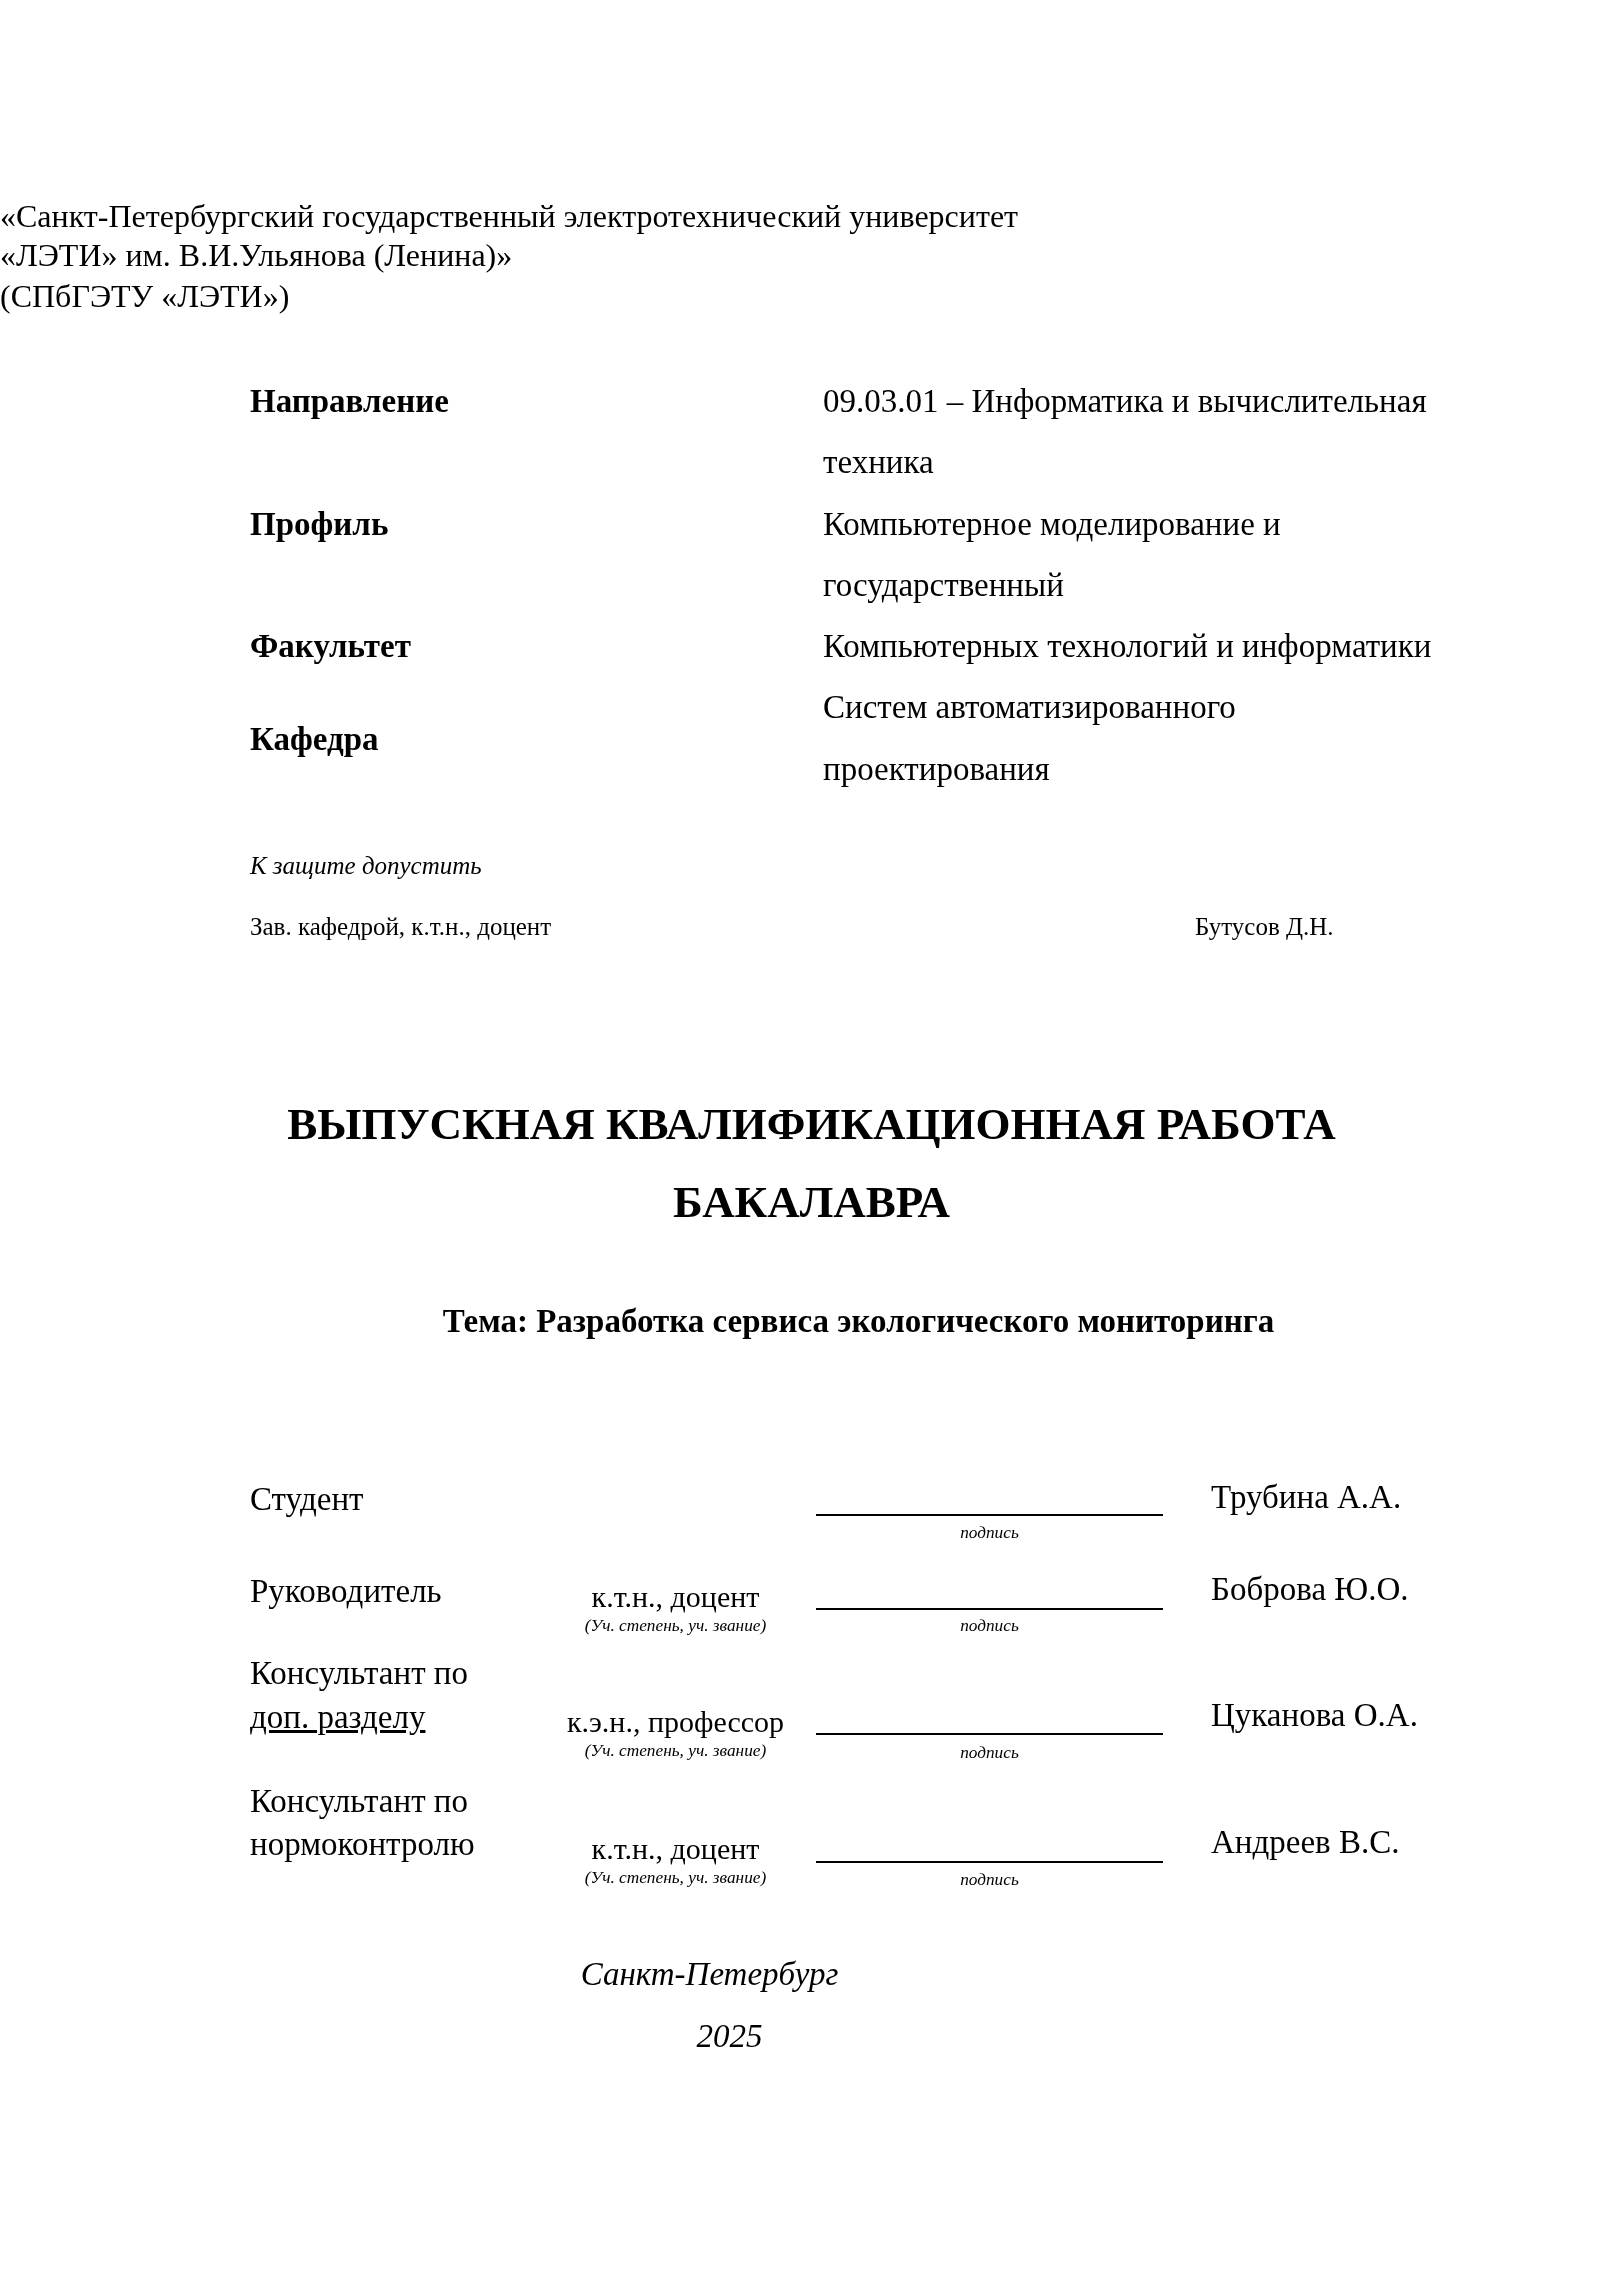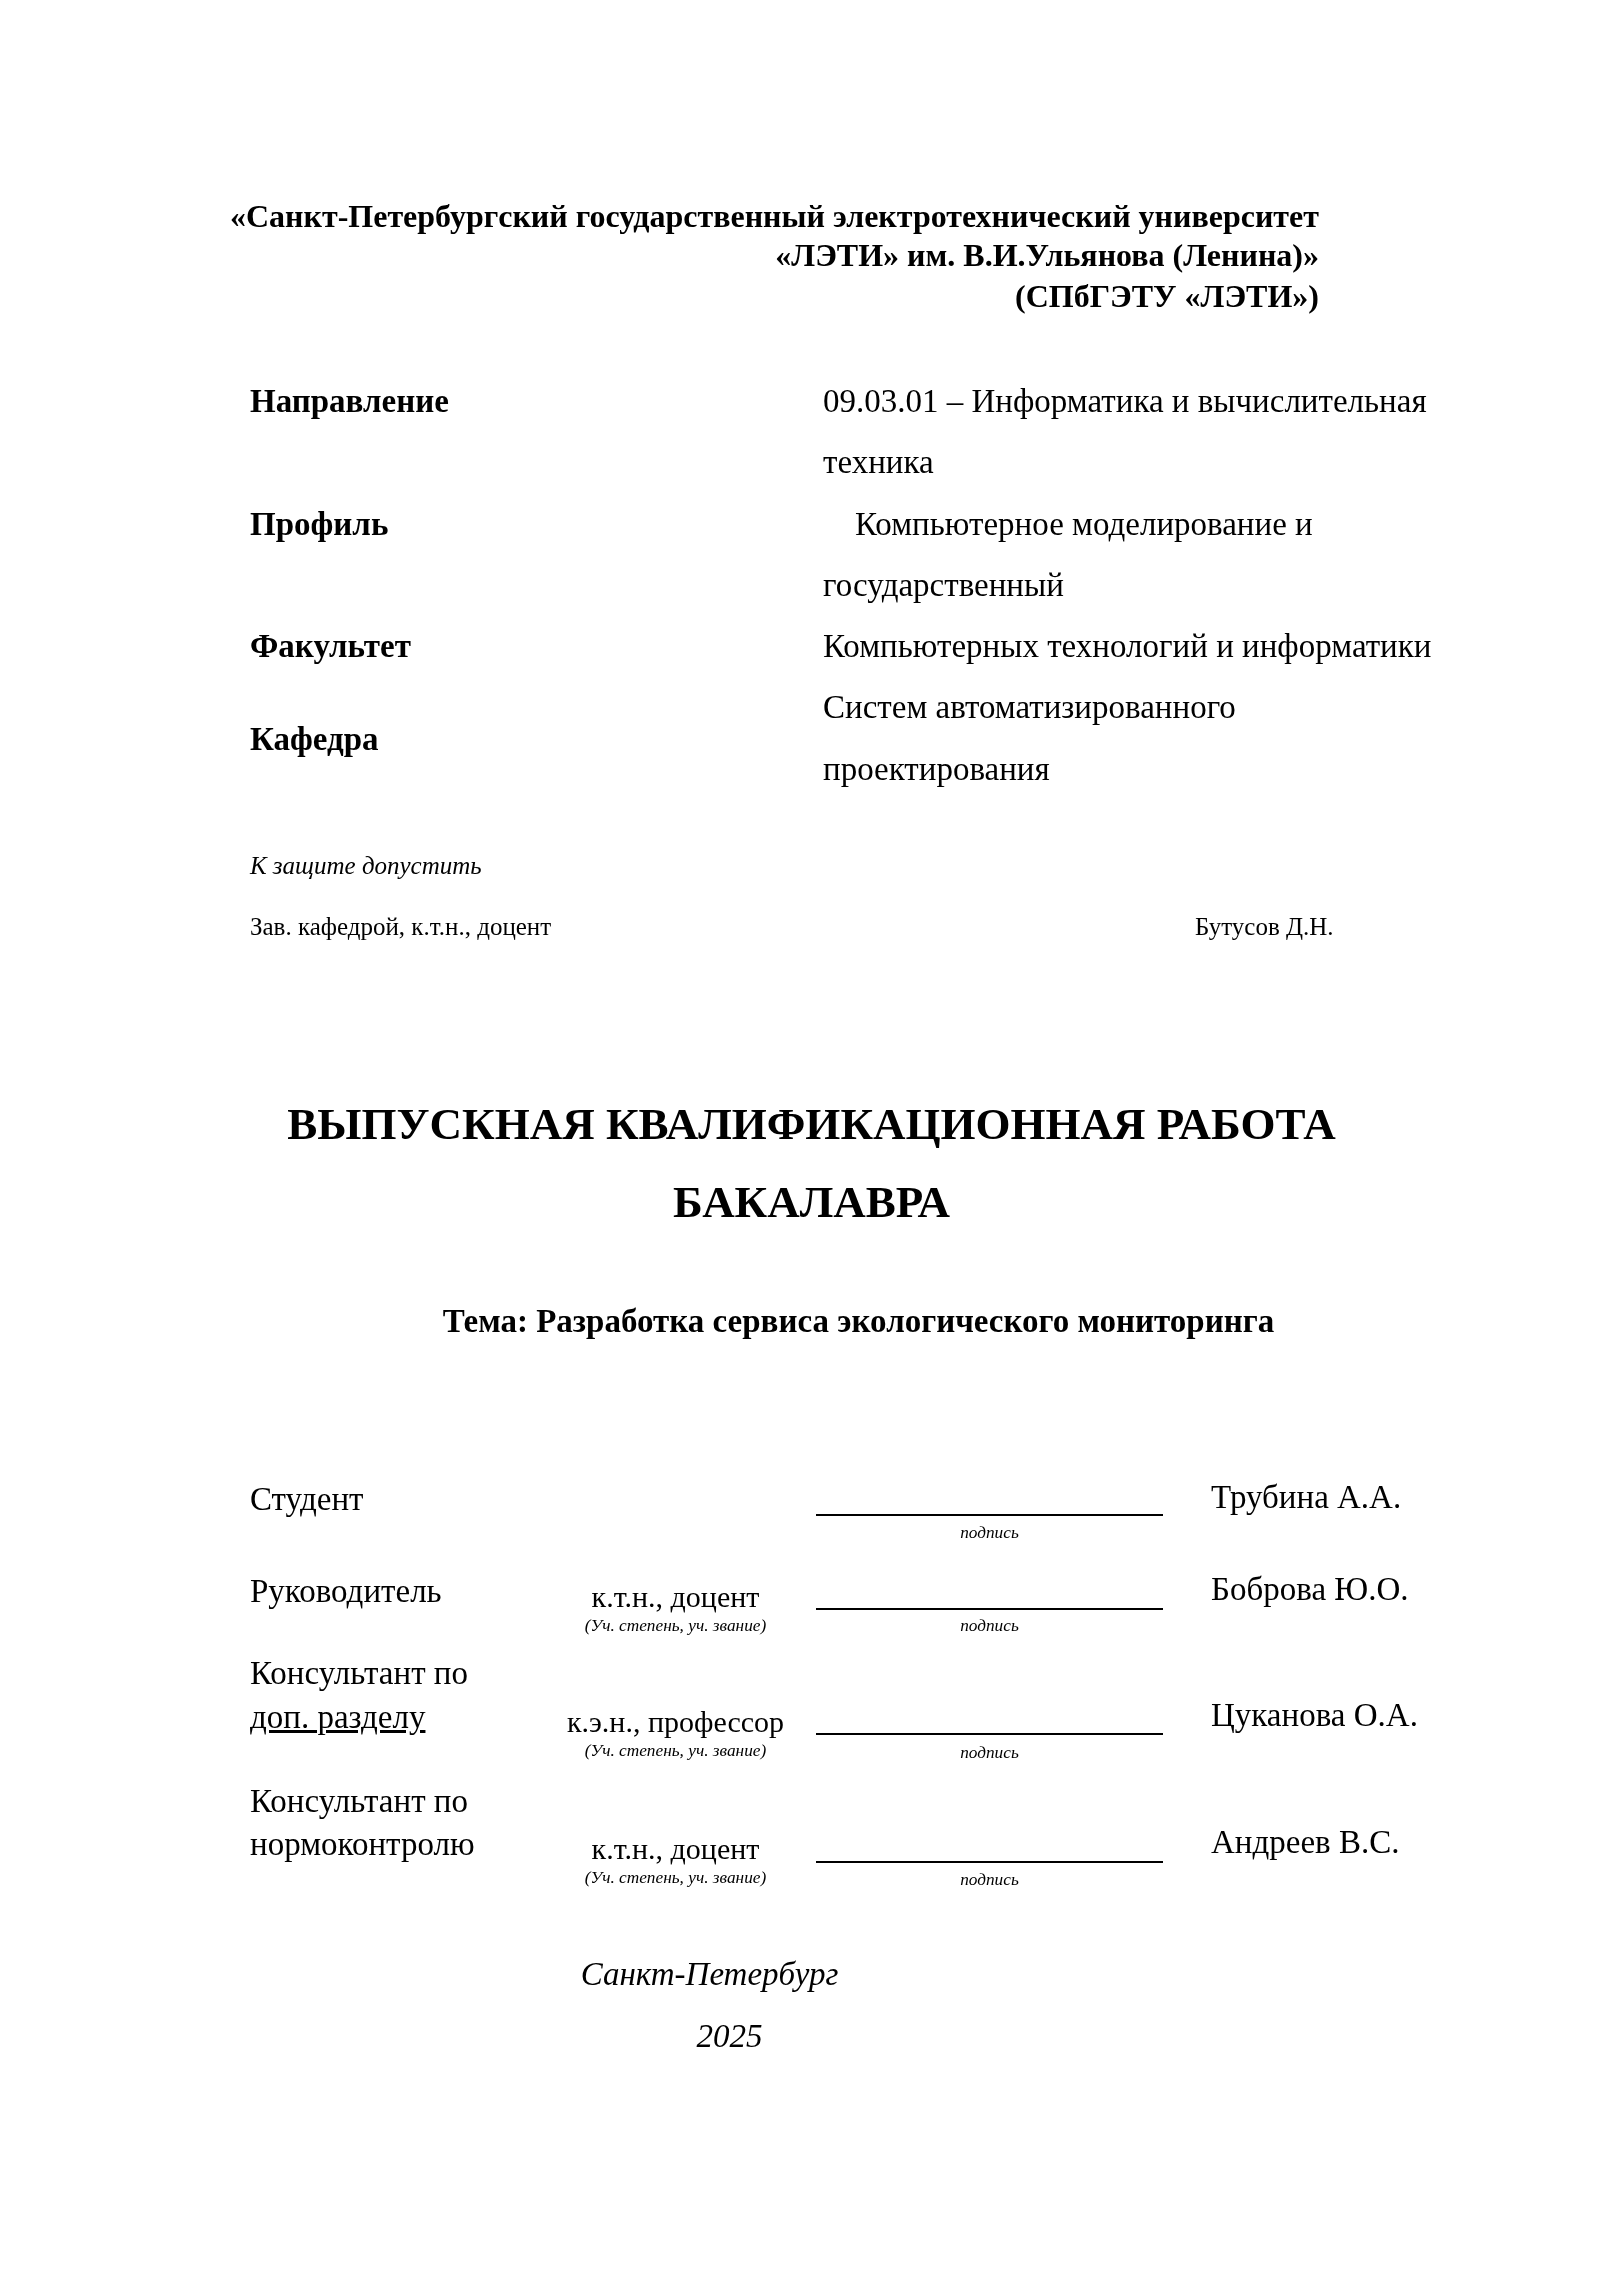--- a/index.html
+++ b/index.html
@@ -1,19 +1,19 @@
 <!DOCTYPE html>
 <html style="font-size:12.6px"><head>
 <meta charset="utf-8">
 <style>
   html, body { margin: 0; padding: 0; background: #ffffff; }
   body { width: 1623px; height: 2295px; position: relative; overflow: hidden;
          font-family: "Liberation Serif", "DejaVu Serif", serif; color: #000; }
   .abs { position: absolute; white-space: nowrap; }
-  .uni { left: 0; width: 1319px; text-align: right; font-weight: bold; font-size: 32px; line-height: 36px; }
+  .uni { left: 0; width: 1319px; text-align: left; font-weight: normal; font-size: 32px; line-height: 36px; }
   .lbl { font-weight: bold; font-size: 33px; left: 250px; }
   .val { font-size: 33px; left: 823px; }
   .body42 { font-size: 25px; }
   .title { left: 0; width: 1623px; text-align: center; font-weight: bold; font-size: 45px; }
   .topic { left: 0; width: 1623px; text-align: center; font-weight: bold; font-size: 33px; margin-left: 47px; }
   .sig-role { font-size: 33px; left: 250px; line-height: 41px; }
   .degree { font-size: 30px; width: 267px; left: 542px; text-align: center; }
   .degree-hint { font-size: 17.3px; font-style: italic; width: 267px; left: 542px; text-align: center; }
   .sign-line { left: 816px; width: 347px; height: 0; border-top: 2.4px solid #000; }
   .sign-hint { font-size: 17.3px; font-style: italic; left: 816px; width: 347px; text-align: center; }
@@ -26,21 +26,21 @@
 <div class="abs uni" style="top:198px;">«Санкт-Петербургский государственный электротехнический университет</div>
 <div class="abs uni" style="top:237px;">«ЛЭТИ» им. В.И.Ульянова (Ленина)»</div>
 <div class="abs uni" style="top:278px;">(СПбГЭТУ «ЛЭТИ»)</div>
 
 <div>
   <div class="abs lbl" style="top:383px;">Направление</div>
   <div class="abs val" style="top:383px;">09.03.01 – Информатика и вычислительная</div>
   <div class="abs val" style="top:444px;">техника</div>
 
   <div class="abs lbl" style="top:506px;">Профиль</div>
-  <div class="abs val" style="top:506px;margin-left:32px;">Компьютерное моделирование и</div>
+  <div class="abs val" style="top:506px;">Компьютерное моделирование и</div>
   <div class="abs val" style="top:567px;">государственный</div>
 
   <div class="abs lbl" style="top:628px;">Факультет</div>
   <div class="abs val" style="top:628px;">Компьютерных технологий и информатики</div>
 
   <div class="abs lbl" style="top:721px;">Кафедра</div>
   <div class="abs val" style="top:689px;">Систем автоматизированного</div>
   <div class="abs val" style="top:751px;">проектирования</div>
 </div>
 

